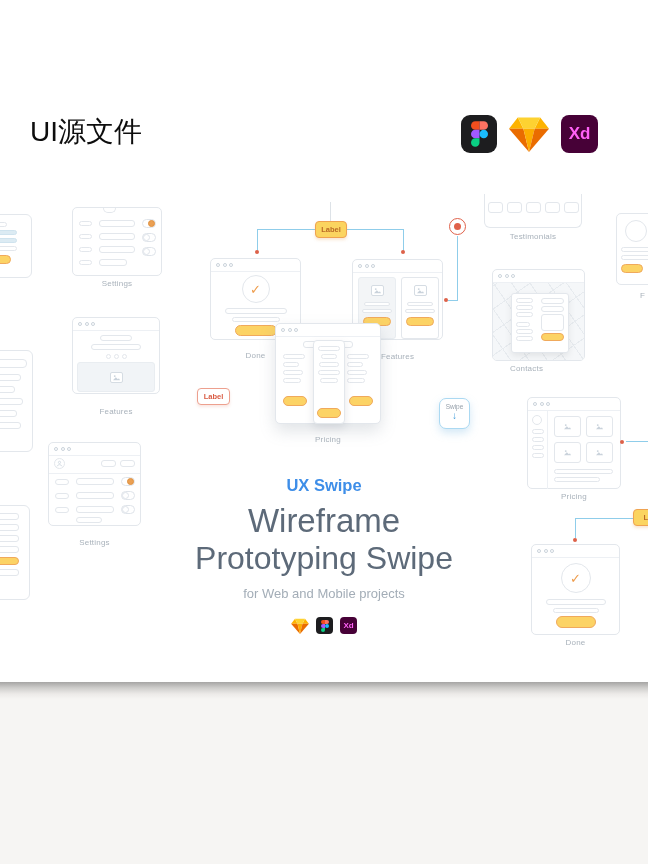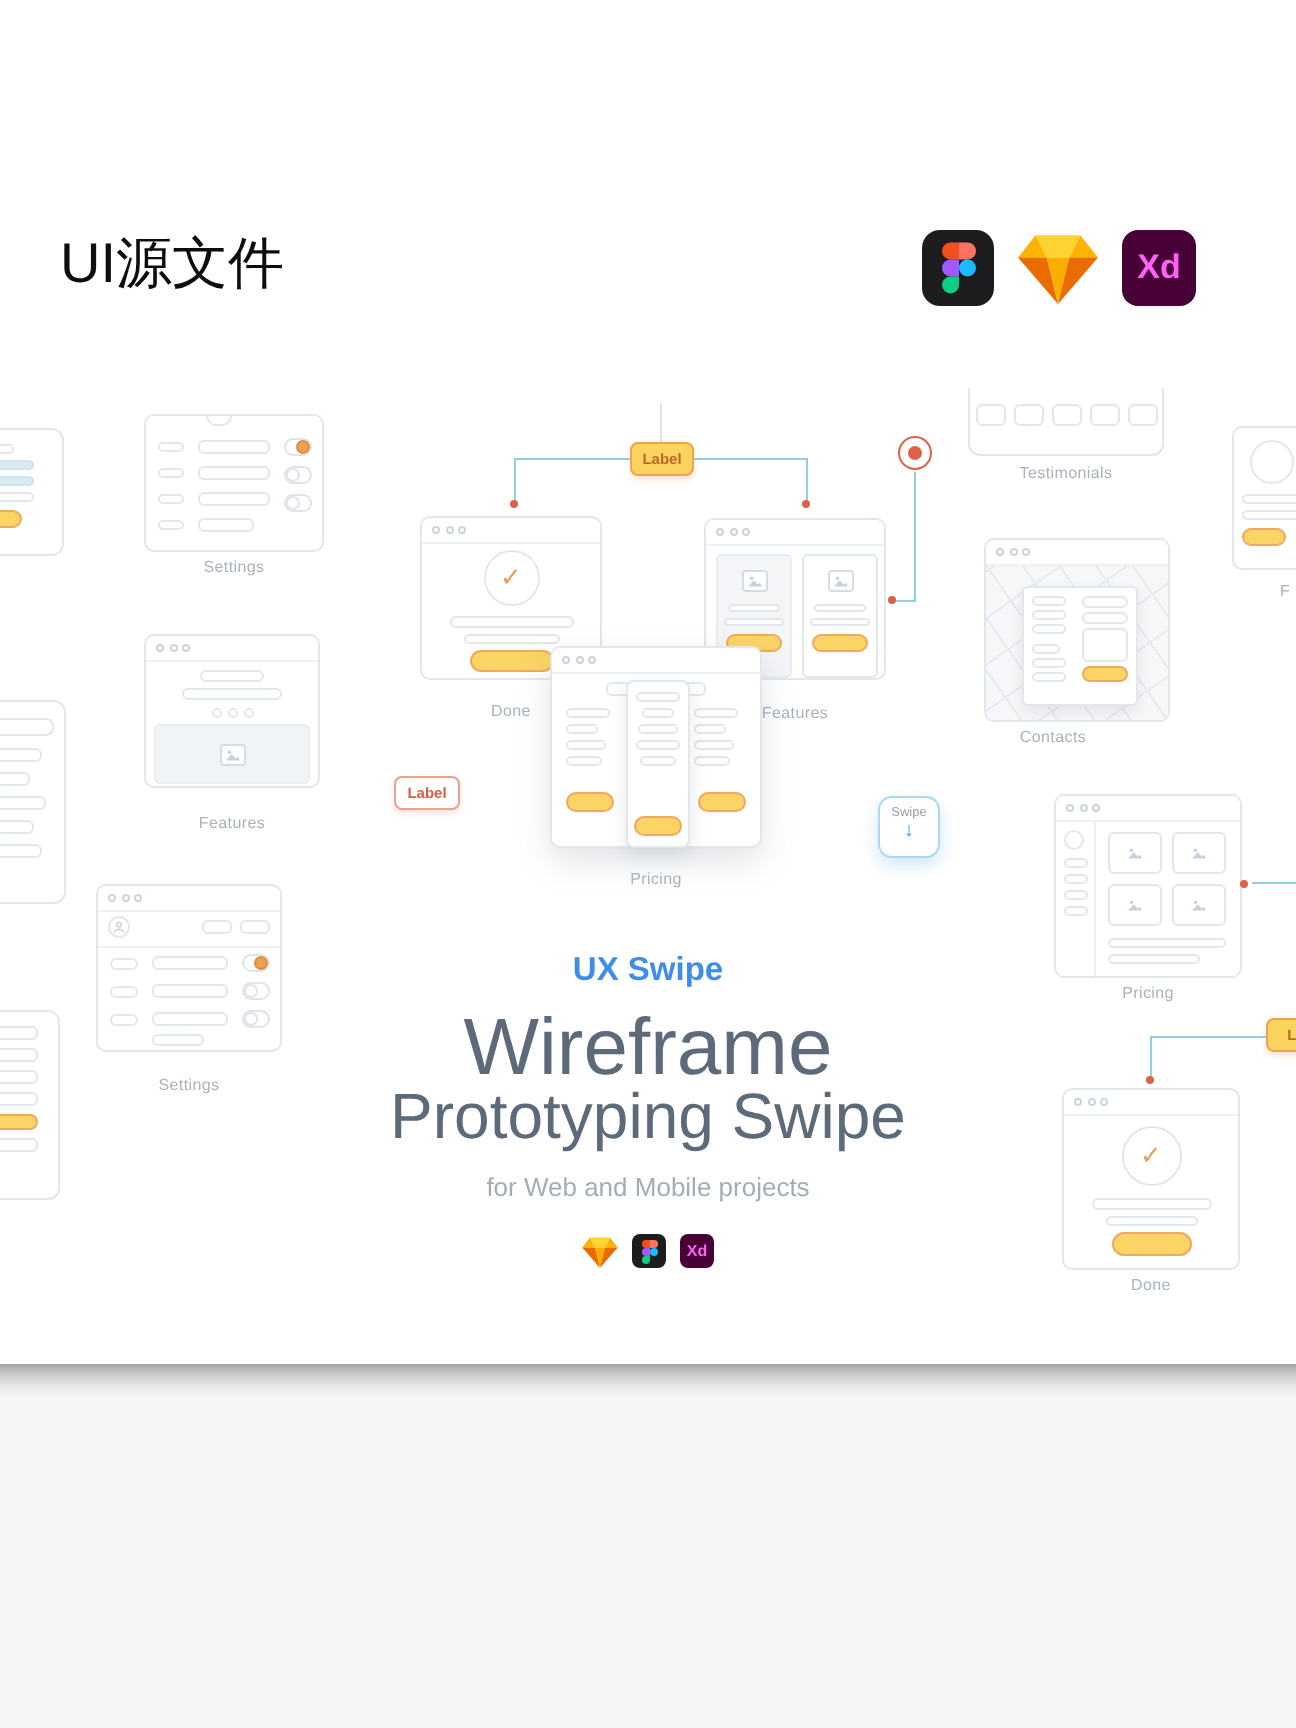--- a/index.html
+++ b/index.html
@@ -44,21 +44,21 @@
   .chip.white{background:#fff;border:1px solid #EDA08E;color:#D95B43;
               box-shadow:0 2px 3px rgba(220,120,100,.18);}
   .ph{display:flex;align-items:center;justify-content:center;border:1px solid #D5DCE3;
       border-radius:2px;background:#fff;box-sizing:border-box;}
   .map{background:
        repeating-linear-gradient(55deg,#E7EBEF 0 1px,transparent 1px 15px),
        repeating-linear-gradient(-35deg,#E7EBEF 0 1px,transparent 1px 19px),
        #F5F7F9;}
   .heroTxt{position:absolute;left:0;width:648px;text-align:center;}
   .badge{top:286px;font-size:16.5px;font-weight:700;color:#3E8EE8;}
-  .h2a{top:312px;font-size:40px;color:#5D6A79;}
+  .h2a{top:312px;font-size:33px;color:#5D6A79;}
   .h2b{top:350px;font-size:32px;color:#5D6A79;}
   .subh{top:396px;font-size:13px;color:#A3ADB7;}
   .miniIcons{position:absolute;left:0;top:427px;width:648px;display:flex;
              justify-content:center;align-items:center;gap:7px;}
   .tile.figma-sm{width:17px;height:17px;border-radius:4px;background:#1d1d1f;}
   .tile.xd-sm{width:17px;height:17px;border-radius:4px;background:#470137;
               color:#FF61F6;font-weight:700;font-size:8px;}
   
   .bottom{position:absolute;left:0;top:682px;width:648px;height:182px;background:#F6F5F3;}
   .strip{position:absolute;left:0;top:0;width:648px;height:17px;

